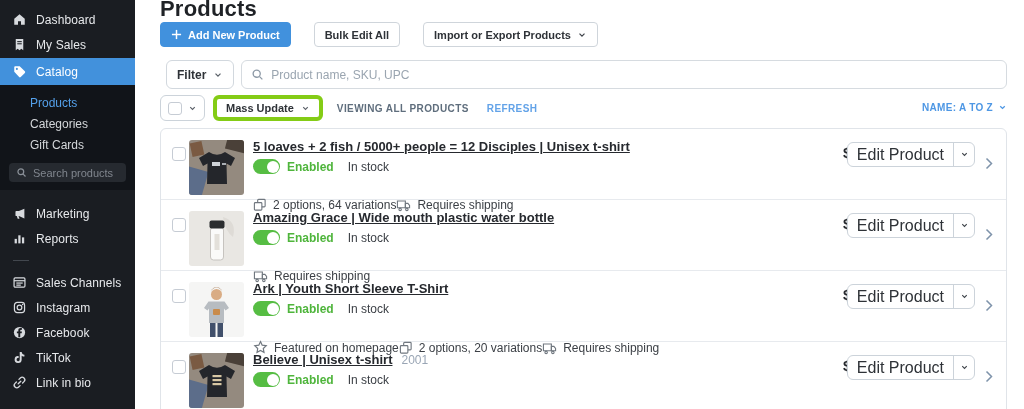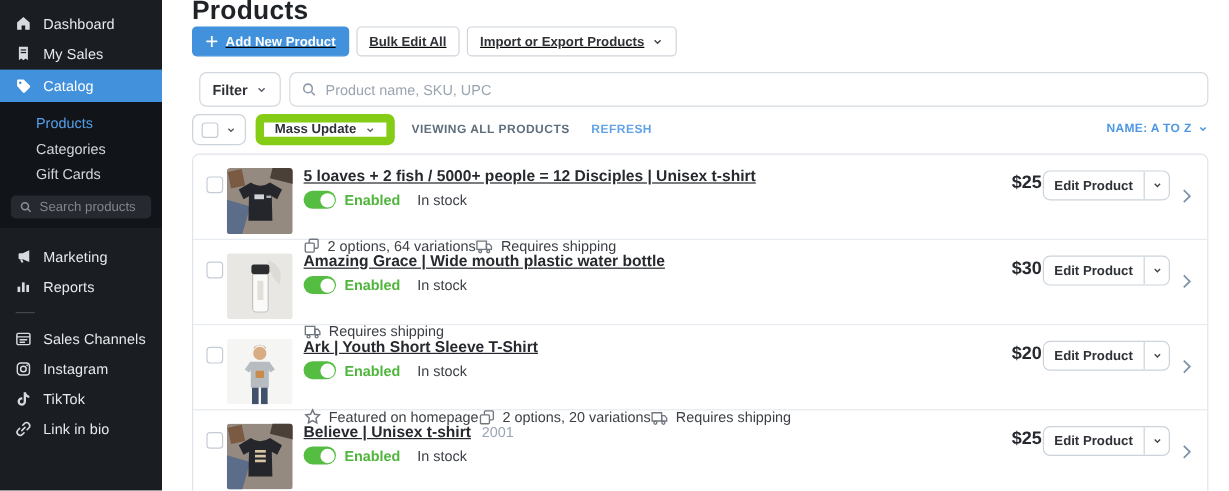--- a/index.html
+++ b/index.html
@@ -21,34 +21,34 @@
   .sidebar-search { margin:7px 9px 0; display:flex; align-items:center; gap:6px; background:#262a30; border-radius:4px; height:19px; padding:0 7px; }
   .sidebar-search input { background:transparent; border:none; outline:none; color:#9aa0a8; font-size:11px; width:100%; font-family:"Liberation Sans", sans-serif; }
   .sidebar-search input::placeholder { color:#80868e; }
   .mt8 { margin-top:11px; }
   .sidebar-divider { width:16px; height:1px; background:#42474e; margin:9px 0 9px 13px; }
 
   
   .main { position:absolute; left:135px; top:0; right:0; bottom:0; background:#fff; }
   .page-title { position:absolute; left:25px; top:-4px; font-size:22px; font-weight:700; color:#1f2226; letter-spacing:.2px; }
 
-  .actions-row { position:absolute; left:25px; top:22px; display:flex; gap:6px;text-decoration:underline; }
+  .actions-row { position:absolute; left:25px; top:22px; display:flex; gap:23px; }
   .btn { display:inline-flex; align-items:center; justify-content:center; height:25px; border-radius:4px; font-size:11px; font-weight:700; color:#2e3237; background:#fff; border:1px solid #cfd5db; padding:0 10px; cursor:pointer; gap:6px; white-space:nowrap; }
   .btn.primary { background:#4191dd; border-color:#4191dd; color:#fff; }
 
   .filter-row { position:absolute; left:31px; right:17px; top:60px; height:29px; display:flex; gap:7px; }
   .filter-btn { height:29px; border:1px solid #d2d8de; border-radius:6px; background:#fff; display:inline-flex; align-items:center; gap:7px; padding:0 10px; font-size:12px; font-weight:700; color:#2e3237; cursor:pointer; }
   .search-box { flex:1; height:29px; border:1px solid #d6dbe0; border-radius:6px; background:#fff; display:flex; align-items:center; gap:7px; padding:0 9px; }
   .search-box input { border:none; outline:none; width:100%; font-size:12px; color:#3c4046; font-family:"Liberation Sans", sans-serif; }
   .search-box input::placeholder { color:#9aa5b0; }
 
   .control-row { position:absolute; left:25px; right:17px; top:95px; height:26px; }
   .control-left { display:inline-flex; align-items:center; gap:8px; }
   .select-all-btn { height:26px; border:1px solid #ccd3da; border-radius:6px; background:#fff; display:inline-flex; align-items:center; gap:6px; padding:0 7px; cursor:pointer; }
-  .mass-update-btn { height:26px; border:7px solid #84cc16; border-radius:6px; background:#fff; display:inline-flex; align-items:center; gap:7px; padding:0 9px; font-size:11px; font-weight:700; color:#2e3237; cursor:pointer; }
+  .mass-update-btn { height:26px; border:4px solid #84cc16; border-radius:6px; background:#fff; display:inline-flex; align-items:center; gap:7px; padding:0 9px; font-size:11px; font-weight:700; color:#2e3237; cursor:pointer; }
   .viewing-text { font-size:10px; font-weight:700; letter-spacing:.4px; color:#5f6e7d; margin-left:6px; }
   .refresh-link { font-size:10px; font-weight:700; letter-spacing:.4px; color:#63a3e8; margin-left:10px; cursor:pointer; }
   .sort-control { position:absolute; right:0; top:7px; display:inline-flex; align-items:center; gap:5px; font-size:10px; font-weight:700; letter-spacing:.3px; color:#4e97e4; cursor:pointer; }
 
   .card { position:absolute; left:25px; right:17px; top:128px; height:310px; background:#fff; border:1px solid #e0e4e9; border-radius:6px; overflow:hidden; }
   .prow { position:relative; height:71px; border-bottom:1px solid #e7eaee; cursor:pointer; }
   .prow:last-child { border-bottom:none; }
   .cb { width:14px; height:14px; border:1px solid #c6ccd4; border-radius:3px; background:#fff; flex:0 0 14px; }
   .prow .cb { position:absolute; left:11px; top:18px; }
   .thumb { position:absolute; left:28px; top:11px; width:55px; height:55px; border-radius:3px; overflow:hidden; }
@@ -58,21 +58,21 @@
   .psku { font-size:12px; color:#9aa6b5; }
   .status-line { display:flex; align-items:center; gap:7px; margin-top:5px; height:15px; }
   .toggle { width:27px; height:15px; border-radius:8px; background:#56bd43; position:relative; cursor:pointer; flex:0 0 27px; }
   .toggle::after { content:''; position:absolute; right:1.5px; top:1.5px; width:12px; height:12px; border-radius:50%; background:#fff; }
   .status-label { font-size:12px; font-weight:700; color:#4fb53c; }
   .stock-label { font-size:12px; color:#3c4046; margin-left:7px; }
   .meta-line { display:flex; align-items:center; margin-top:24px; }
   .meta-item { display:inline-flex; align-items:center; gap:6px; font-size:12px; color:#3c4046; white-space:nowrap; }
   .price { position:absolute; right:117px; top:15px; font-size:15px; font-weight:700; color:#26292e; }
   .split-btn { position:absolute; right:31px; top:13px; display:inline-flex; align-items:stretch; height:25px; background:#fff; border:1px solid #ccd3da; border-radius:6px; overflow:hidden; cursor:pointer; }
-  .split-btn .lbl { display:flex; align-items:center; padding:0 9px; font-size:11px; font-weight:700; color:#2e3237; }
+  .split-btn .lbl { display:flex; align-items:center; padding:0 9px; font-size:16px; font-weight:400; color:#2e3237; }
   .split-btn .caret { display:flex; align-items:center; justify-content:center; width:21px; border-left:1px solid #ccd3da; }
   .row-chevron { position:absolute; right:12px; top:27px; }
 </style>
 </head>
 <body>
 
 <div class="screen">
 
   <aside class="sidebar">
     <div class="nav-item first">
@@ -153,20 +153,29 @@
     </div>
     <div class="nav-item">
       <span class="ico">
         <svg width="15" height="15" viewBox="0 0 16 16" fill="none" stroke="#d7dade" stroke-width="1.3">
             <rect x="2.6" y="2.6" width="10.8" height="10.8" rx="3"></rect>
             <circle cx="8" cy="8" r="2.5"></circle>
             <circle cx="11.3" cy="4.7" r="0.8" fill="#d7dade" stroke="none"></circle>
           </svg>
       </span>
       <span class="nav-label">Instagram</span>
+    </div>
+    <div class="nav-item">
+      <span class="ico">
+        <svg width="15" height="15" viewBox="0 0 16 16">
+            <circle cx="8" cy="8" r="6" fill="#d7dade"></circle>
+            <path d="M8.8 13 V8.8 h1.5 l.3-1.8 H8.8 V5.9 c0-.55.25-.9.95-.9 h.9 V3.4 c-.35-.05-.9-.1-1.5-.1-1.5 0-2.4.85-2.4 2.4 v1.2 H5.2 v1.8 h1.55 V13 Z" fill="#1a1d22"></path>
+          </svg>
+      </span>
+      <span class="nav-label">Facebook</span>
     </div>
     <div class="nav-item">
       <span class="ico">
         <svg width="15" height="15" viewBox="0 0 16 16">
             <path d="M10.3 2.1 c.25 1.65 1.35 2.75 2.95 2.9 v2.05 c-1.1-.05-2.05-.4-2.95-1 v4.15 a3.75 3.75 0 1 1-3.25-3.7 v2.15 a1.7 1.7 0 1 0 1.2 1.6 V2.1 Z" fill="#d7dade"></path>
           </svg>
       </span>
       <span class="nav-label">TikTok</span>
     </div>
     <div class="nav-item">

